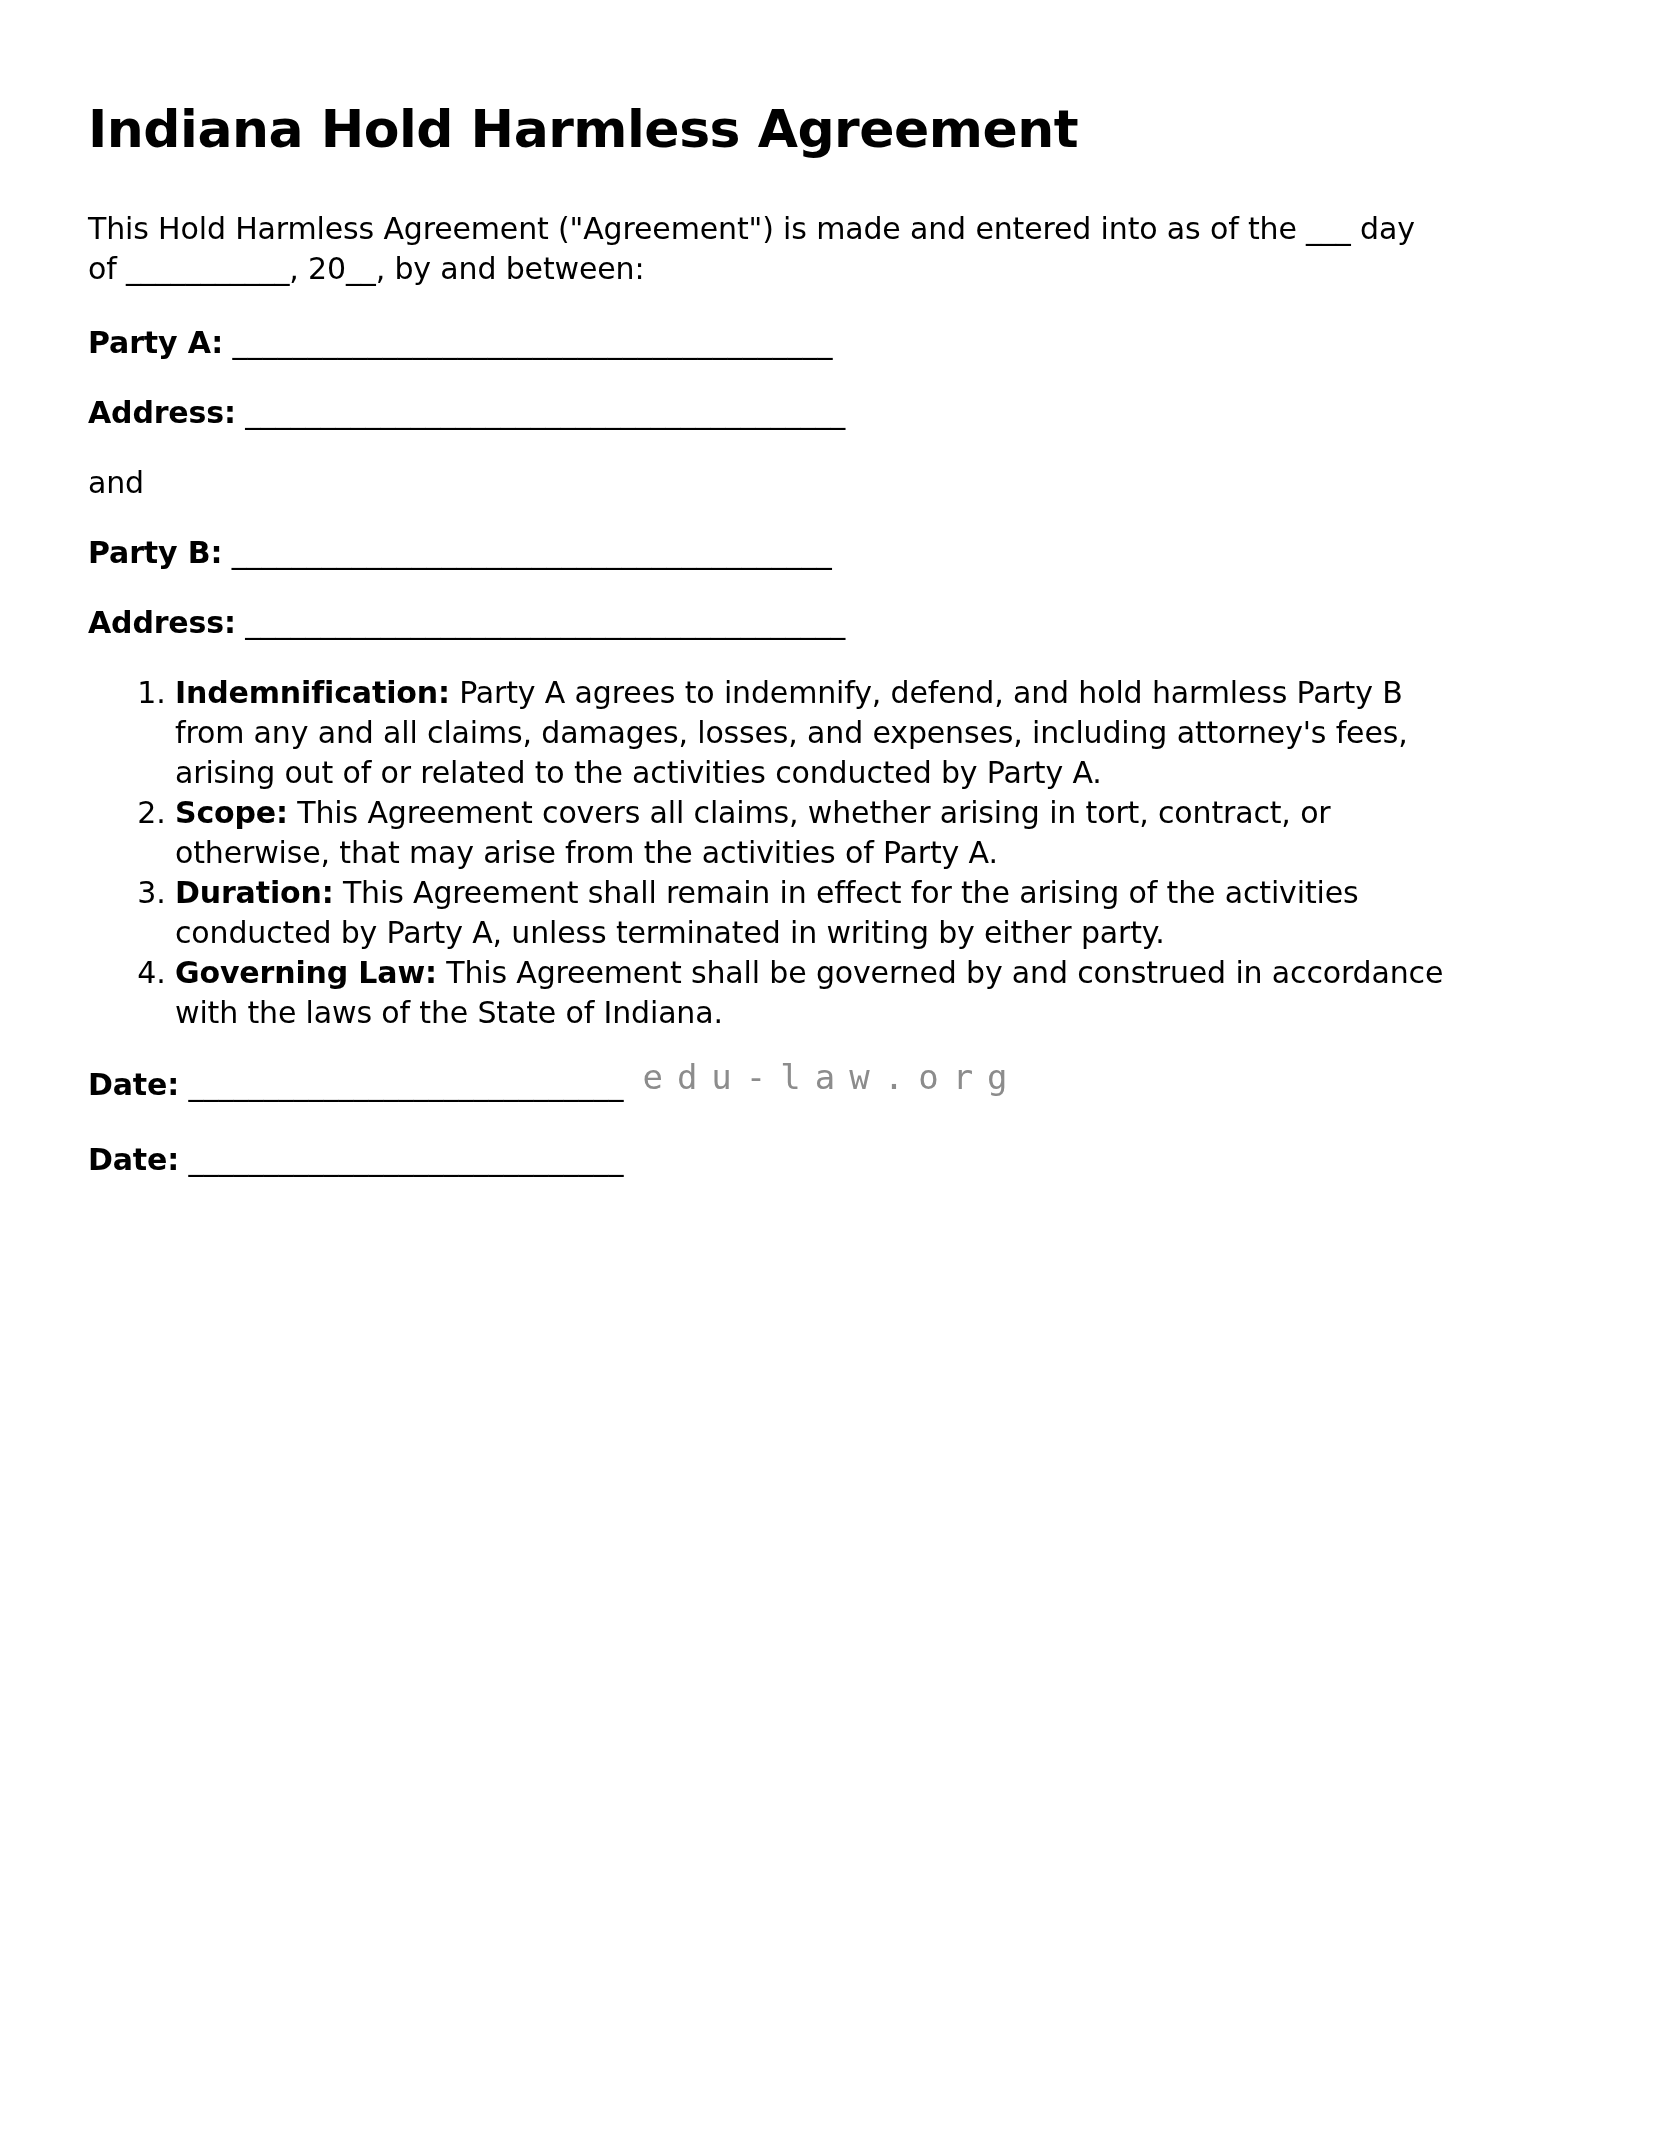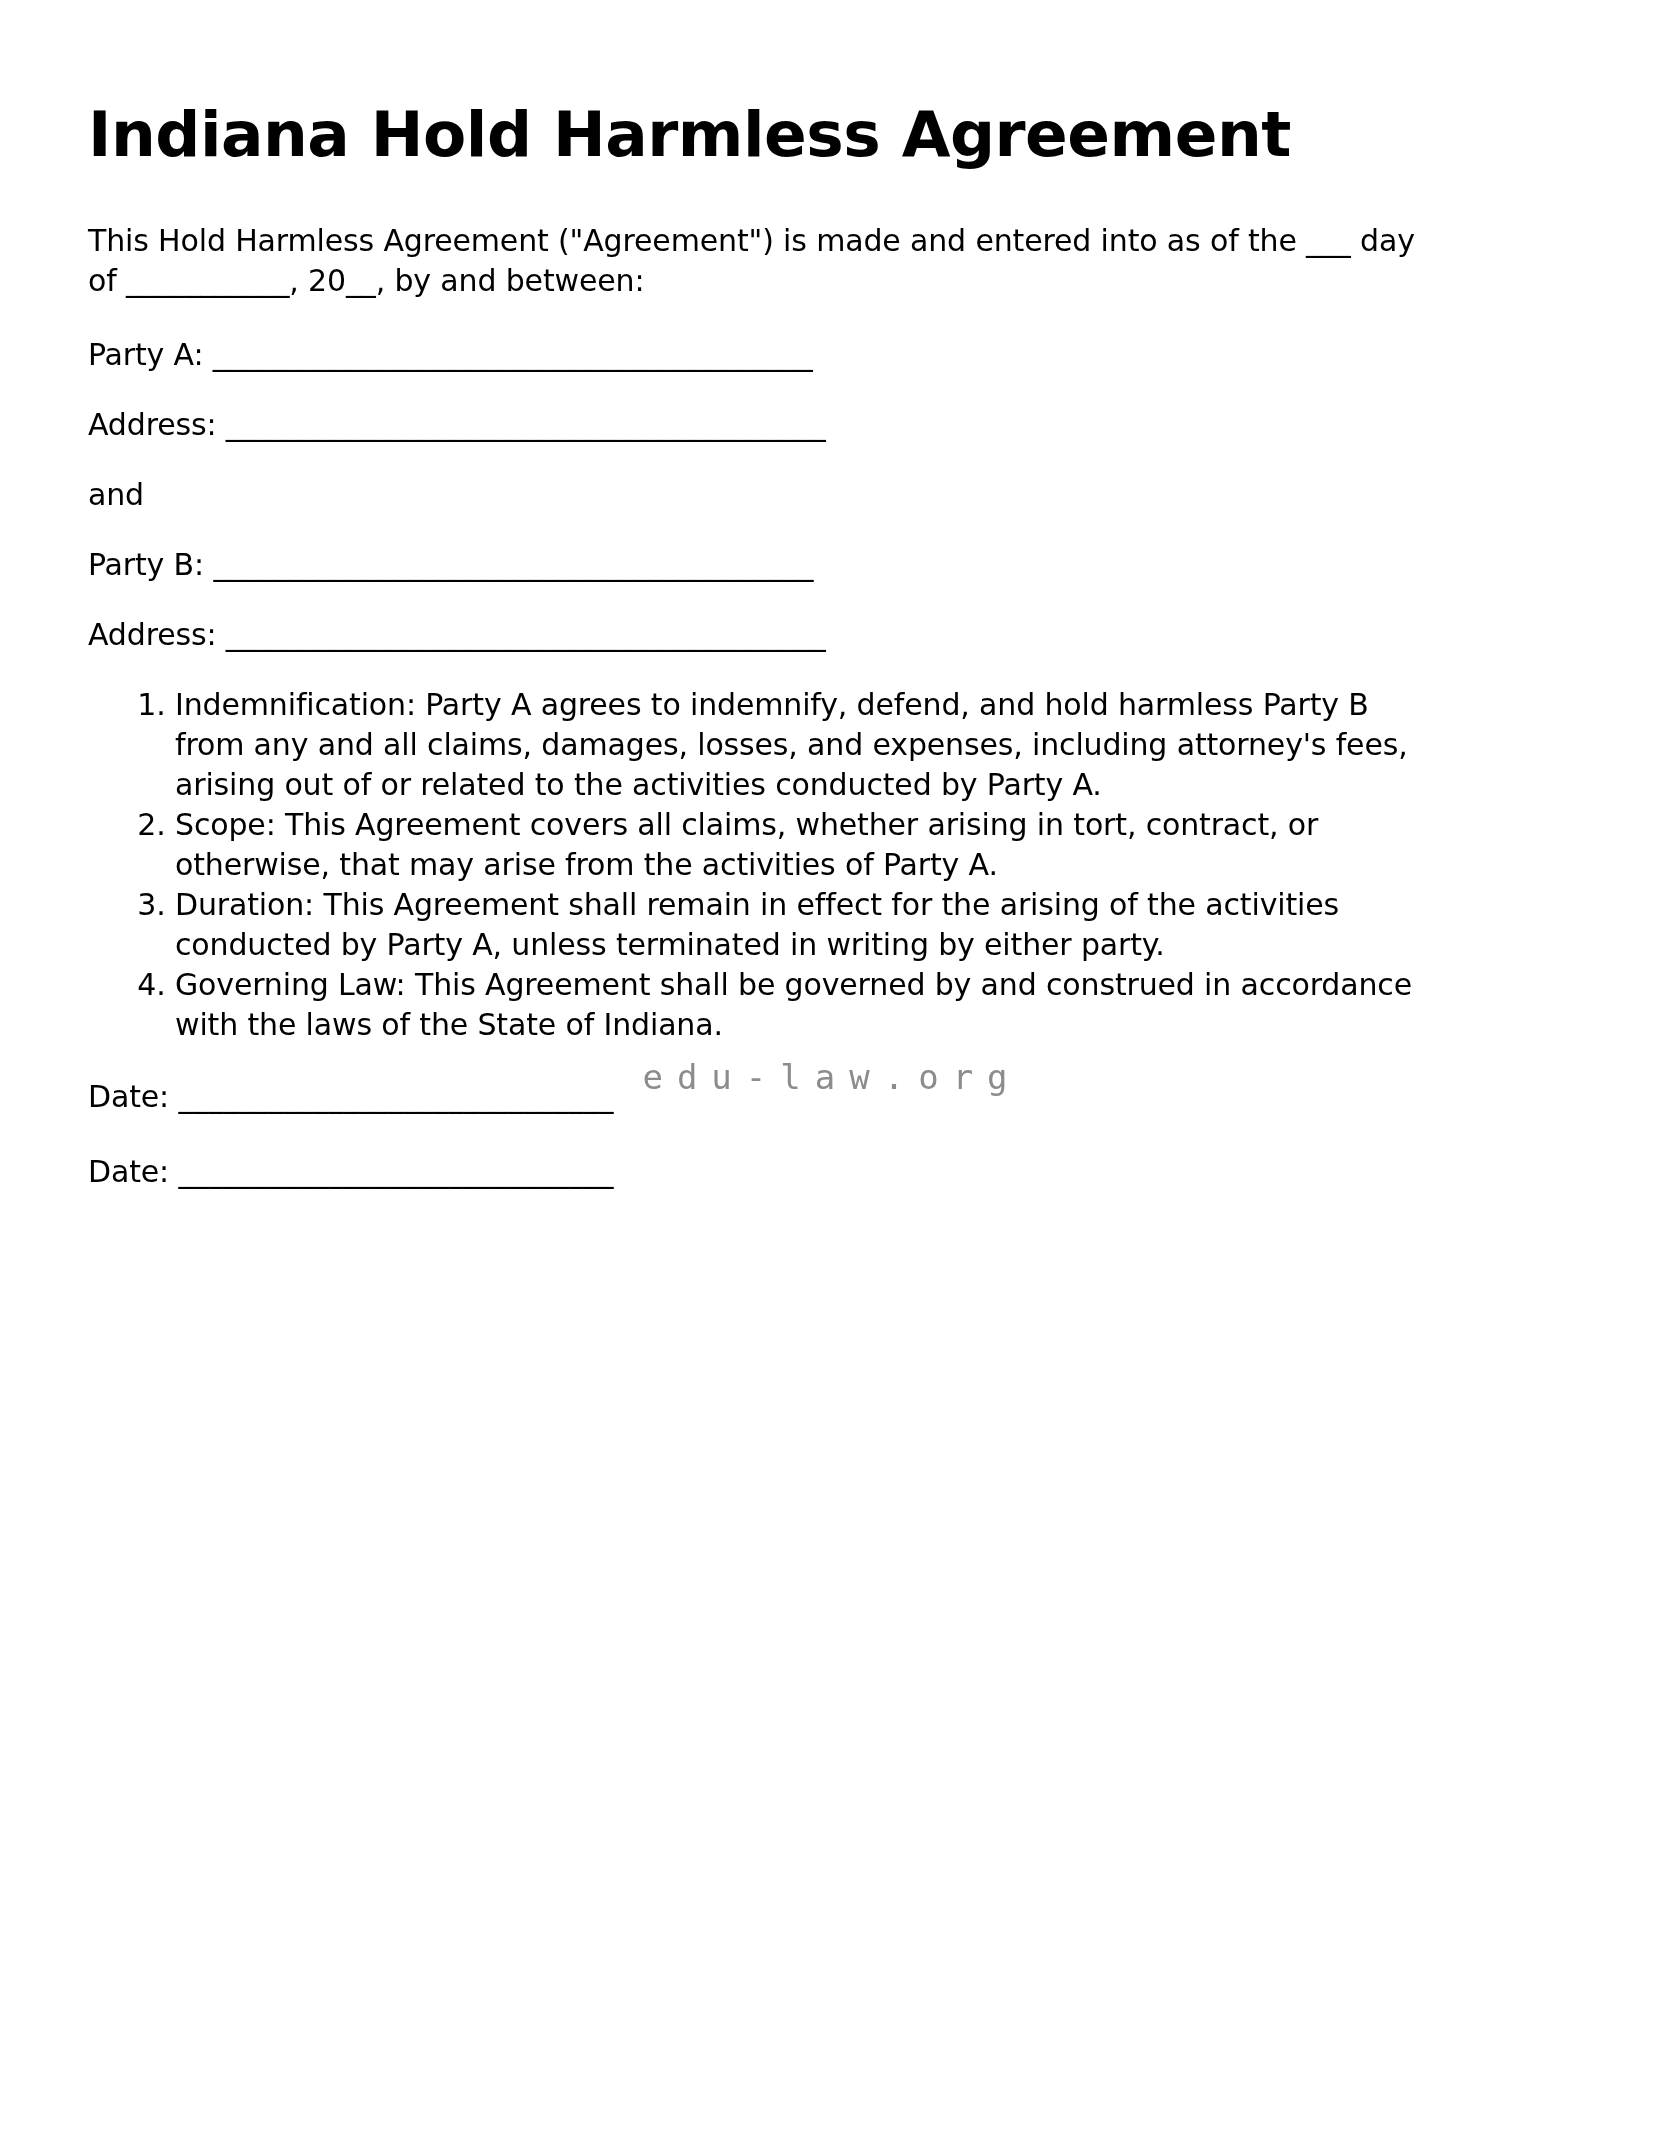--- a/index.html
+++ b/index.html
@@ -30,30 +30,30 @@
     font-family: "DejaVu Sans Mono", "Liberation Mono", monospace;
     font-size: 34px;
     letter-spacing: 14px;
     color: #8c8c8c;
     white-space: nowrap;
     z-index: 0;
     user-select: none;
   }
   .content { position: relative; z-index: 1; }
   h1.title {
-    font-size: 63px;
+    font-size: 52px;
     line-height: 1.06;
     font-weight: bold;
     margin: 0 0 52px 0;
     letter-spacing: -0.5px;
   }
   p { margin: 0 0 30px 0; }
   p.para { margin-bottom: 34px; }
   .prewrap { white-space: pre-line; }
-  .label { font-weight: normal; }
+  .label { font-weight: bold; }
   .blank { letter-spacing: 0; }
   ol.clauses {
     margin: 8px 0 32px 0;
     padding: 0 0 0 87px;
   }
   ol.clauses li { margin: 0; padding: 0; }
   .sig-block p { margin-bottom: 35px; }
 </style>
 </head>
 <body>

